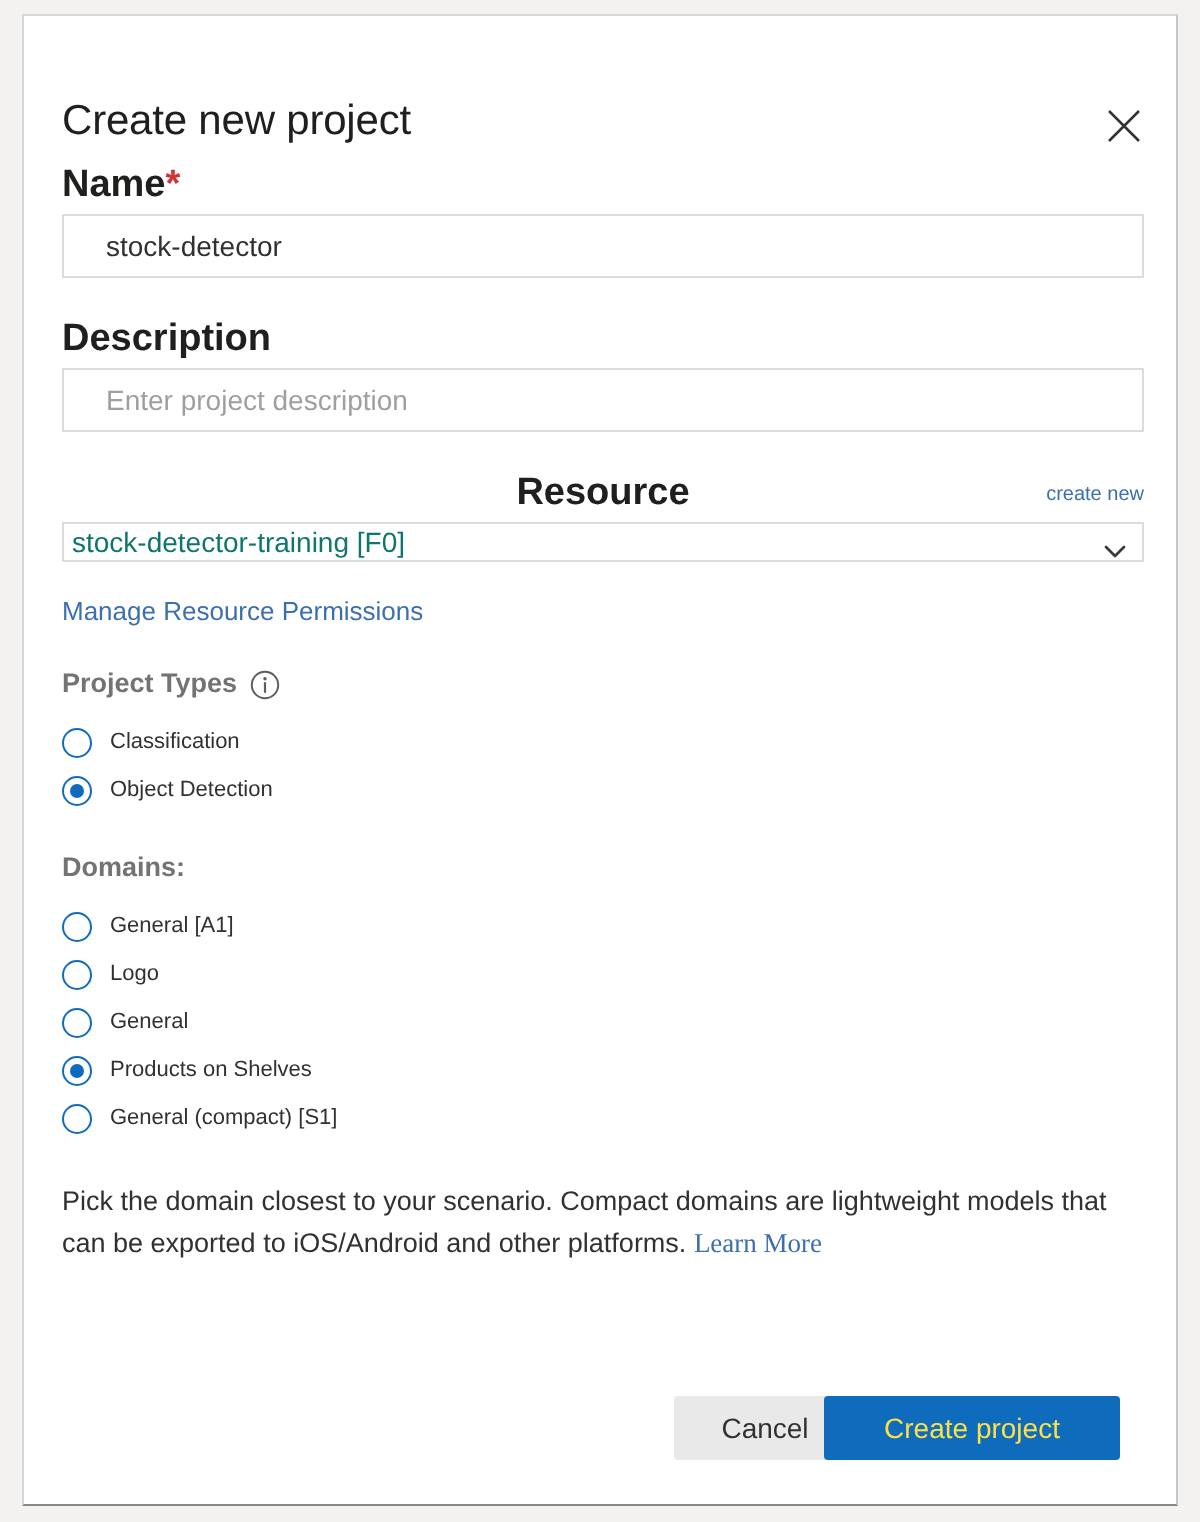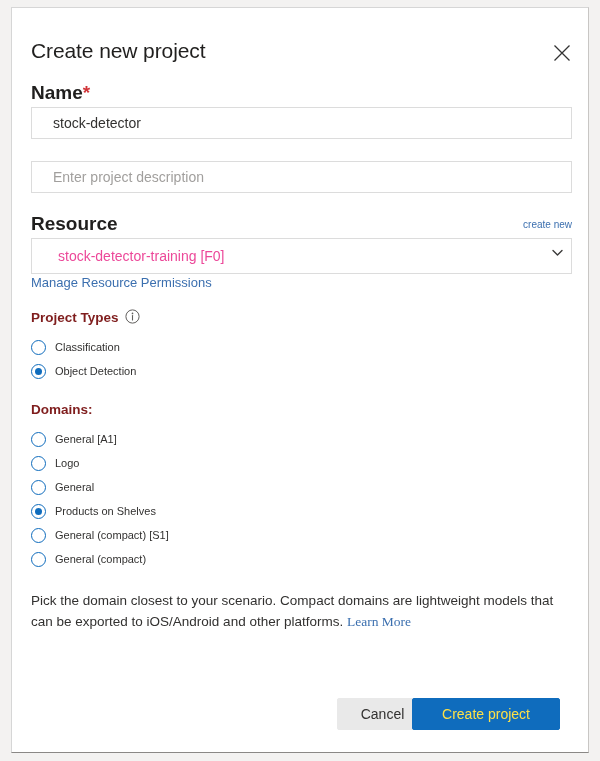--- a/index.html
+++ b/index.html
@@ -22,21 +22,21 @@
     background: #ffffff;
     border: 1px solid #d6d6d6;
     border-bottom-color: #8a8886;
     border-right-color: #c8c6c4;
     overflow: hidden;
   }
 
   
   .hdr {
     position: absolute;
-    left: 0; top: 6px; right: 0;
+    left: 0; top: 16px; right: 0;
     height: 76px;
   }
   .hdr-title {
     position: absolute;
     left: 19px;
     top: 25px;
     font-size: 21px;
     font-weight: 400;
     color: #201f1e;
     letter-spacing: -0.1px;
@@ -89,43 +89,44 @@
   .txtinput::placeholder { color: #a19f9d; }
 
   .gap-22 { height: 22px; }
   .gap-18 { height: 18px; }
 
   
   .res-row {
     position: relative;
     height: 18px;
     margin-bottom: 5px;
+    text-align: center;
   }
   .res-row .field-label { margin: 0; }
   .create-new {
     position: absolute;
     right: 0;
     top: 1px;
     font-size: 10px;
     color: #3b6faf;
     text-decoration: none;
     line-height: 18px;
     cursor: pointer;
   }
 
   .selectwrap { position: relative; width: 541px; height: 32px; }
   select.ddl {
     -webkit-appearance: none;
     appearance: none;
     width: 541px;
-    height: 36px;
-    padding: 0 28px 0 26px;
+    height: 20px;
+    padding: 0 28px 0 4px;
     font-family: "Liberation Sans", sans-serif;
     font-size: 14px;
-    color: #ec4899;
+    color: #0f766e;
     background: #ffffff;
     border: 1px solid #dcdcdc;
     border-radius: 0;
     outline: none;
     cursor: pointer;
   }
   .chev {
     position: absolute;
     right: 9px;
     top: 11px;
@@ -139,23 +140,24 @@
     margin-top: 5px;
     font-size: 13px;
     color: #3b6faf;
     text-decoration: none;
     cursor: pointer;
   }
 
   
   .sec-head {
     display: flex;
+    align-items: center;
     font-size: 13.5px;
     font-weight: 700;
-    color: #7f1d1d;
+    color: #737373;
     line-height: 18px;
   }
   .info-icon {
     display: inline-flex;
     margin-left: 6px;
     color: #605e5c;
     cursor: pointer;
   }
   .info-icon svg { display: block; }
 
@@ -263,20 +265,21 @@
 
     
     <div class="field-label">
       <span>Name</span><span class="req">*</span>
     </div>
     <input class="txtinput" type="text" value="stock-detector" style="">
 
     <div class="gap-22"></div>
 
     
+    <div class="field-label">Description</div>
     <input class="txtinput" type="text" placeholder="Enter project description" style="">
 
     <div class="gap-22"></div>
 
     
     <div class="res-row">
       <div class="field-label">Resource</div>
       <a class="create-new">create new</a>
     </div>
     <div class="selectwrap">
@@ -335,24 +338,20 @@
         <span class="radio-label">General</span>
       </div>
       <div class="radio-row">
         <span class="rb on"></span>
         <span class="radio-label">Products on Shelves</span>
       </div>
       <div class="radio-row">
         <span class="rb"></span>
         <span class="radio-label">General (compact) [S1]</span>
       </div>
-      <div class="radio-row">
-        <span class="rb"></span>
-        <span class="radio-label">General (compact)</span>
-      </div>
     </div>
 
     
     <div class="help"><span>Pick the domain closest to your scenario. Compact domains are lightweight models that can be exported to iOS/Android and other platforms. </span><a>Learn More</a></div>
 
   </div>
 
   <div class="footer">
     <button class="btn btn-cancel">Cancel</button>
     <button class="btn btn-primary">Create project</button>

